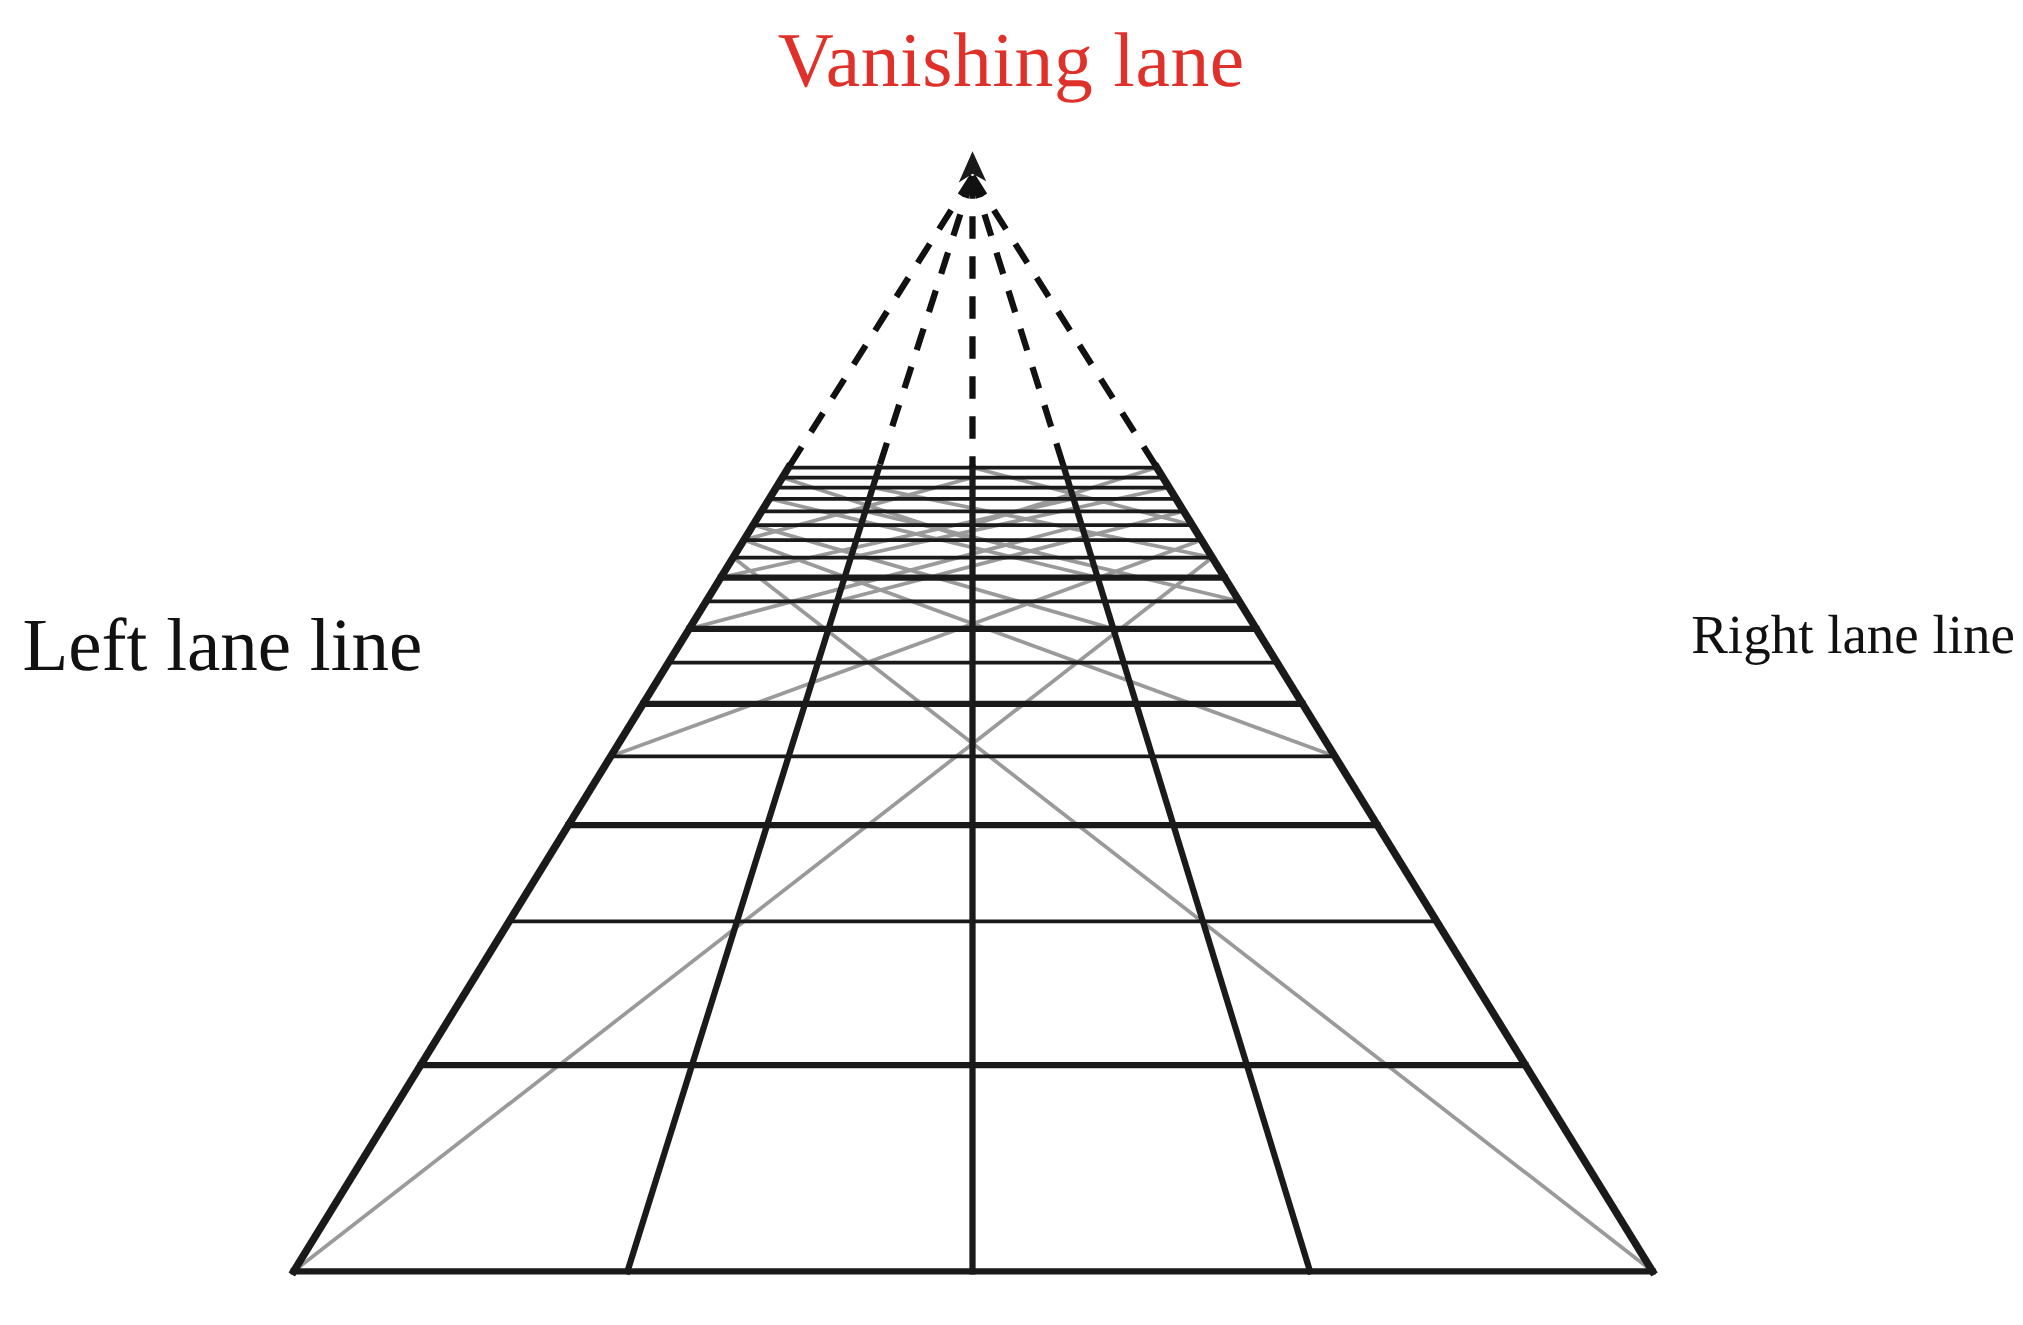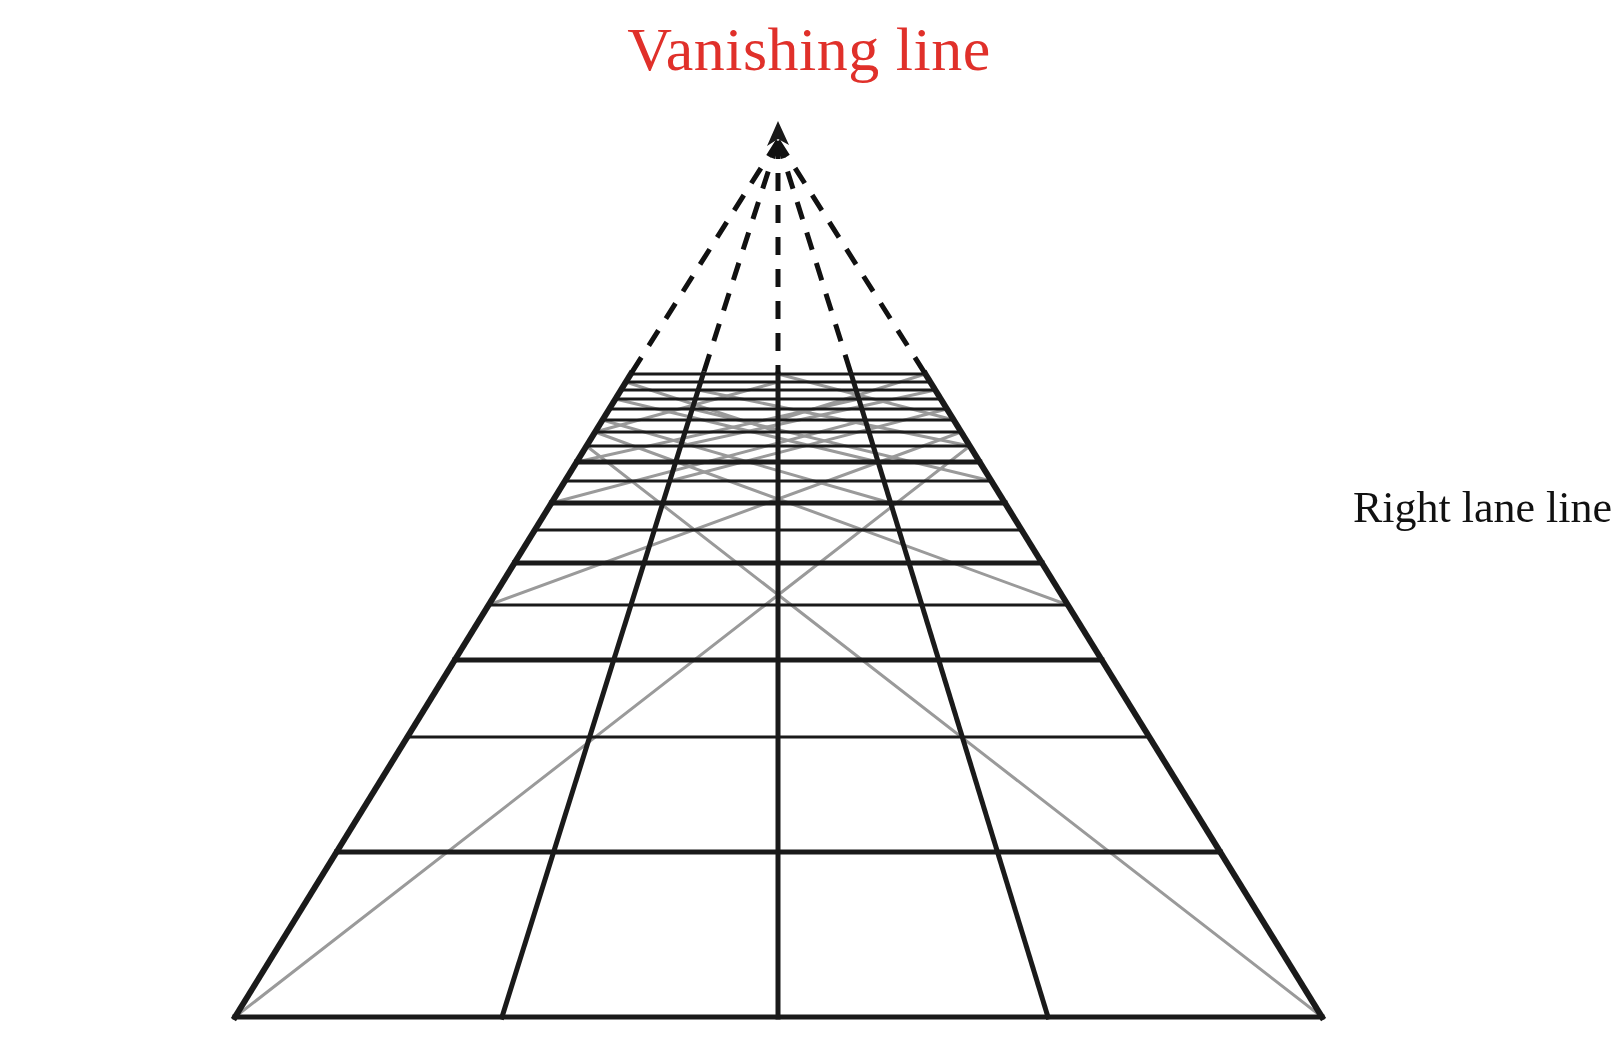--- a/index.html
+++ b/index.html
@@ -106,18 +106,19 @@
         <line x1="778" y1="141" x2="703.21" y2="374" stroke="#111111" stroke-width="5" stroke-dasharray="18 14" stroke-linecap="butt"></line>
         <line x1="778" y1="141" x2="778.00" y2="374" stroke="#111111" stroke-width="5" stroke-dasharray="18 14" stroke-linecap="butt"></line>
         <line x1="778" y1="141" x2="851.16" y2="374" stroke="#111111" stroke-width="5" stroke-dasharray="18 14" stroke-linecap="butt"></line>
         <line x1="778" y1="141" x2="925.41" y2="374" stroke="#111111" stroke-width="5" stroke-dasharray="18 14" stroke-linecap="butt"></line>
       </g>
     <g id="vp-marker-group">
         <path d="M 778 121 L 789 145 L 778 139 L 767 146 Z" fill="#1a1a1a"></path>
       </g>
   </svg>
 
-  <div class="label" id="vanishing-point-label">Vanishing line</div>
+  <div class="label" id="vanishing-point-label">Vanishing lane</div>
 
+  <div class="label" id="left-lane-label">Left lane line</div>
 
   <div class="label" id="right-lane-label">Right lane line</div>
 
 </div>
 
 </body></html>

